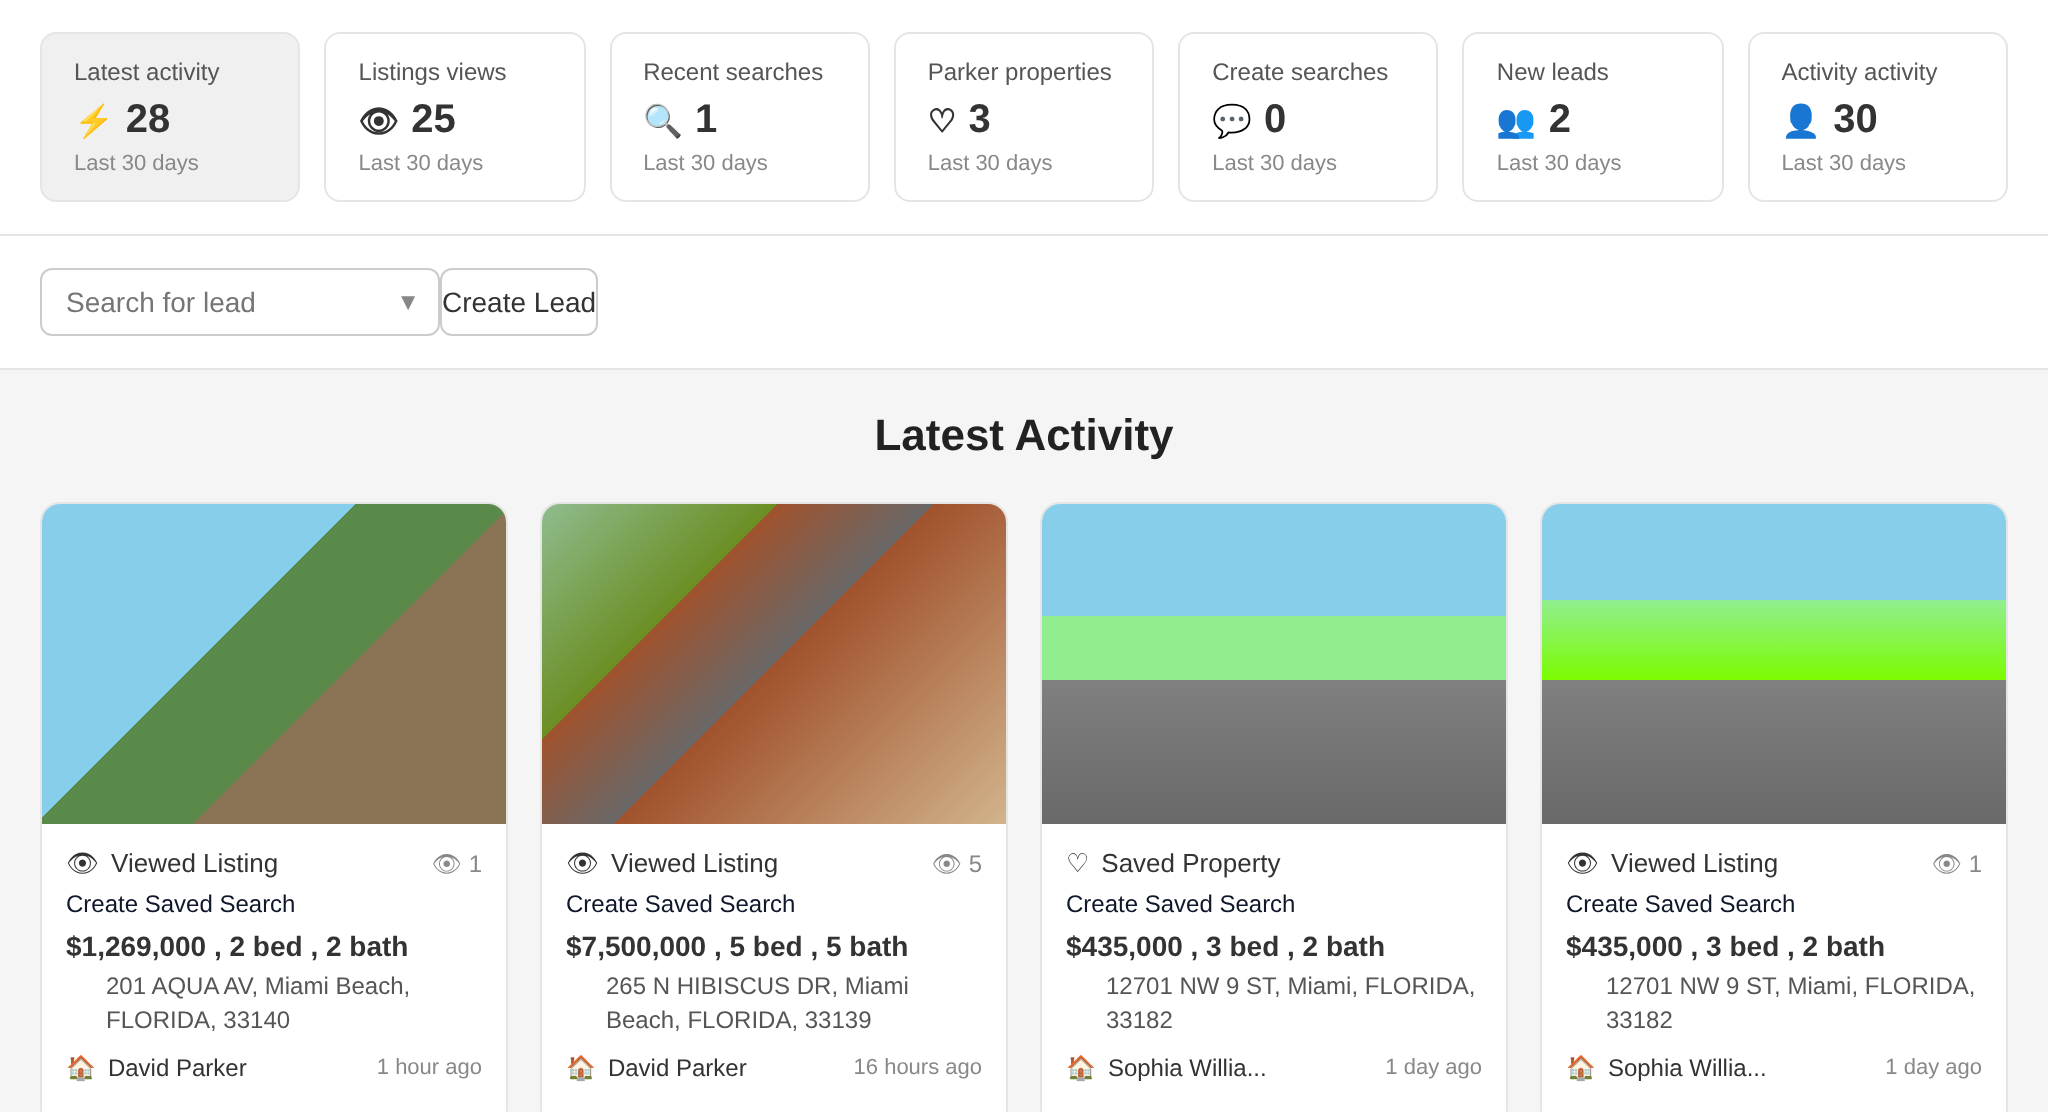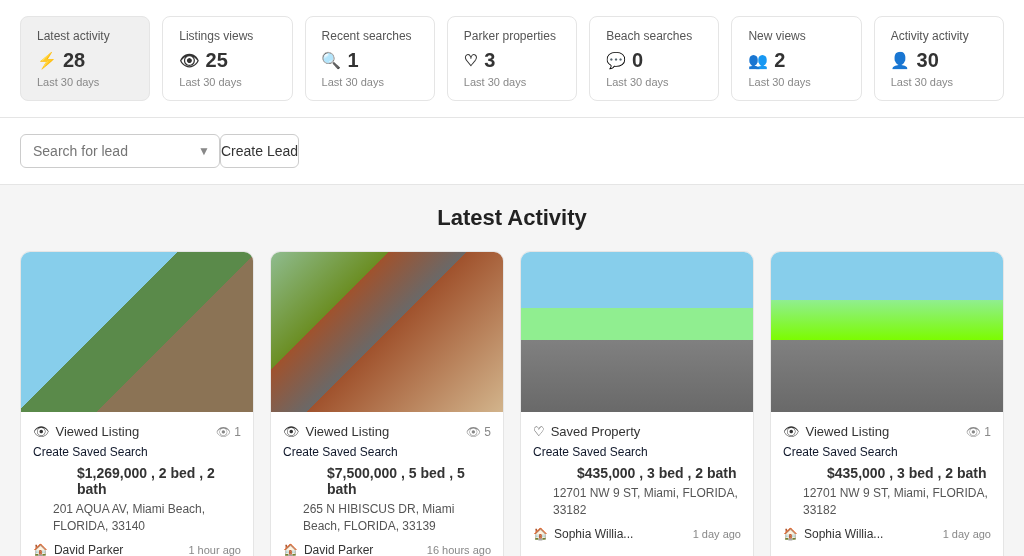--- a/index.html
+++ b/index.html
@@ -22,21 +22,21 @@
     .main-content { padding: 20px; }
     .section-title { text-align: center; font-size: 22px; font-weight: 600; margin-bottom: 20px; color: #222; }
 
     .cards-grid { display: grid; grid-template-columns: repeat(4, 1fr); gap: 16px; }
     .property-card { background: #fff; border-radius: 10px; overflow: hidden; border: 1px solid #e5e5e5; }
     .card-body { padding: 12px; }
     .card-type-row { display: flex; justify-content: space-between; align-items: center; margin-bottom: 6px; }
     .card-type { display: flex; align-items: center; gap: 6px; font-size: 13px; font-weight: 500; color: #333; }
     .card-views { font-size: 12px; color: #888; display: flex; align-items: center; gap: 4px; }
     .create-search-link { color: #0f172a; font-size: 12px; cursor: pointer; margin-bottom: 6px; display: block; }
-    .card-price { font-size: 14px; font-weight: 600; color: #333; margin-bottom: 4px; margin-left: 44px; }
+    .card-price { font-size: 14px; font-weight: 600; color: #333; margin-bottom: 4px; }
     .card-address { font-size: 12px; color: #555; margin-bottom: 8px; line-height: 1.4; margin-left: 20px; }
     .card-footer { display: flex; justify-content: space-between; align-items: center; margin-bottom: 10px; }
     .card-agent { display: flex; align-items: center; gap: 6px; font-size: 12px; font-weight: 500; color: #333; }
     .card-time { font-size: 11px; color: #888; margin-left: 40px; }
 
     .house-img { width: 100%; height: 160px; display: block; }
 
     
     .img-house1 { background: linear-gradient(135deg, #87CEEB 0%, #87CEEB 40%, #5a8a4a 40%, #5a8a4a 60%, #8B7355 60%, #8B7355 100%); position: relative; }
     .img-house2 { background: linear-gradient(135deg, #8FBC8F 0%, #6B8E23 30%, #A0522D 30%, #696969 50%, #A0522D 50%, #D2B48C 100%); }
@@ -73,29 +73,29 @@
     </div>
     <div class="stat-card">
       <div class="stat-title">Parker properties</div>
       <div class="stat-value">
         <span class="icon">♡</span>
         3
       </div>
       <div class="stat-sub">Last 30 days</div>
     </div>
     <div class="stat-card">
-      <div class="stat-title">Beach searches</div>
+      <div class="stat-title">Create searches</div>
       <div class="stat-value">
         <span class="icon">💬</span>
         0
       </div>
       <div class="stat-sub">Last 30 days</div>
     </div>
     <div class="stat-card">
-      <div class="stat-title">New views</div>
+      <div class="stat-title">New leads</div>
       <div class="stat-value">
         <span class="icon">👥</span>
         2
       </div>
       <div class="stat-sub">Last 30 days</div>
     </div>
     <div class="stat-card">
       <div class="stat-title">Activity activity</div>
       <div class="stat-value">
         <span class="icon">👤</span>

